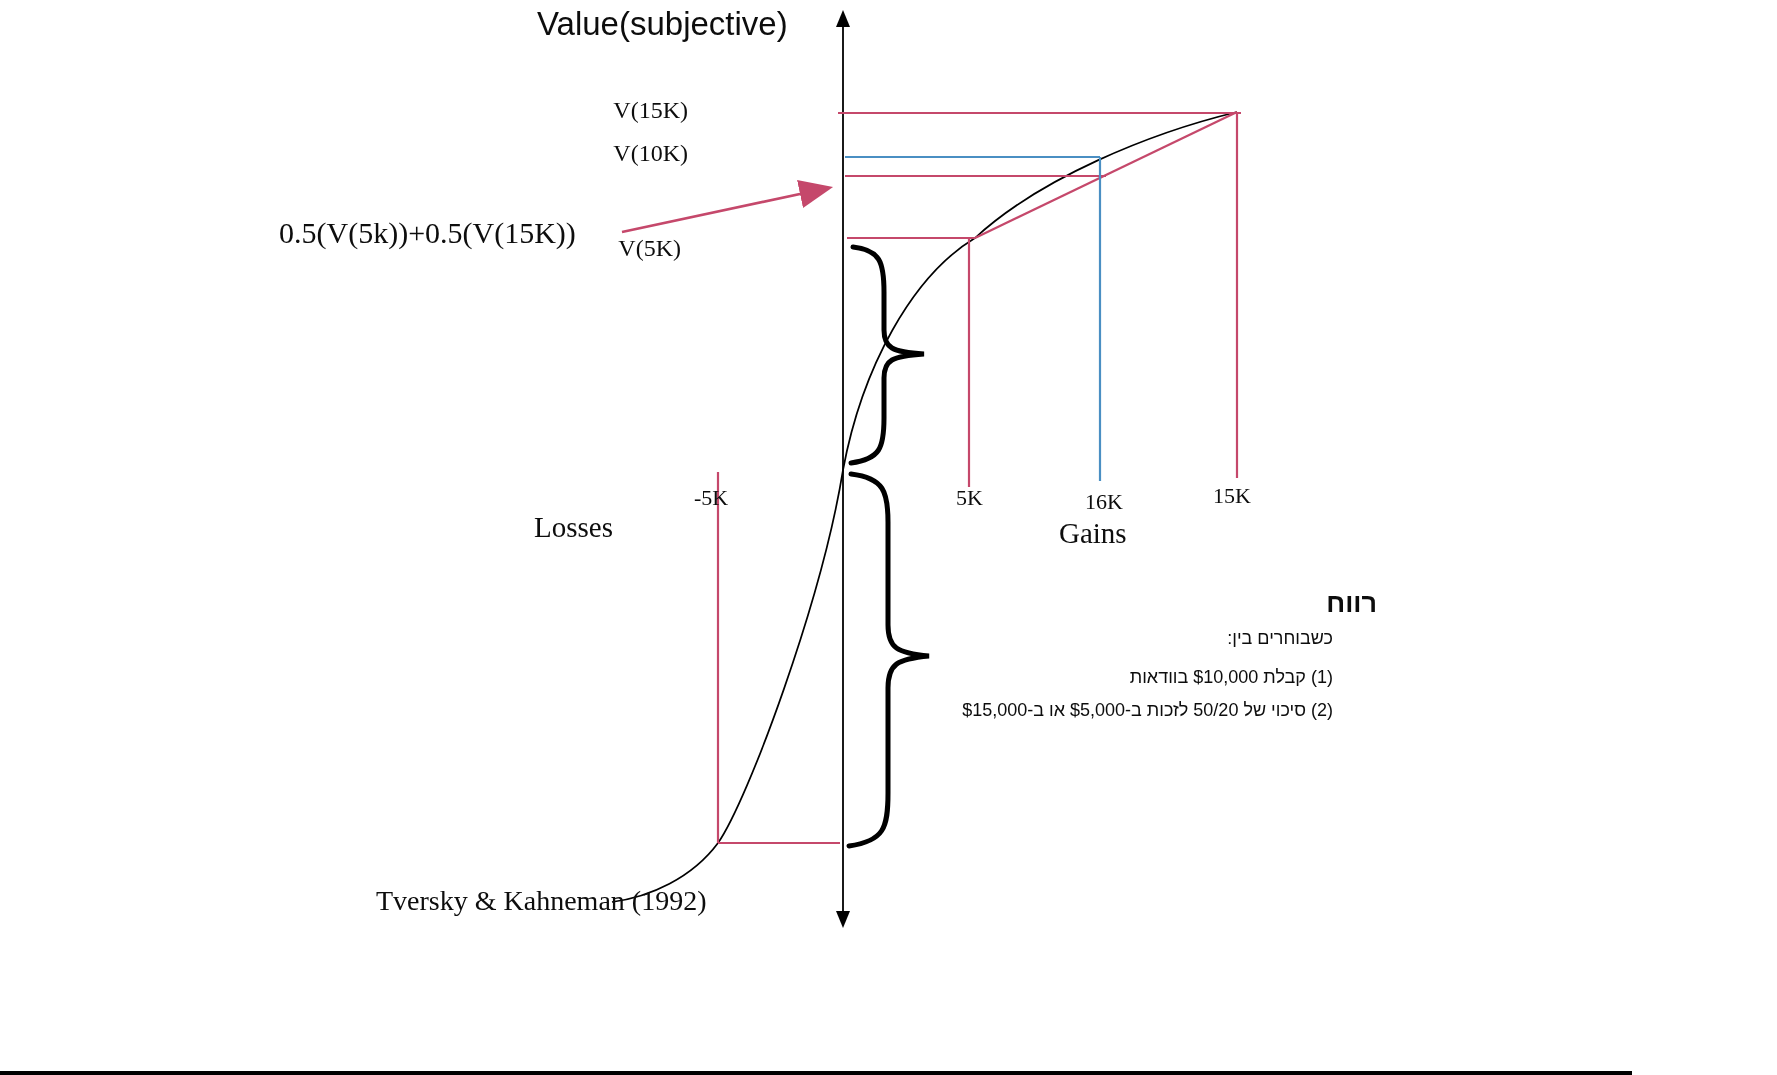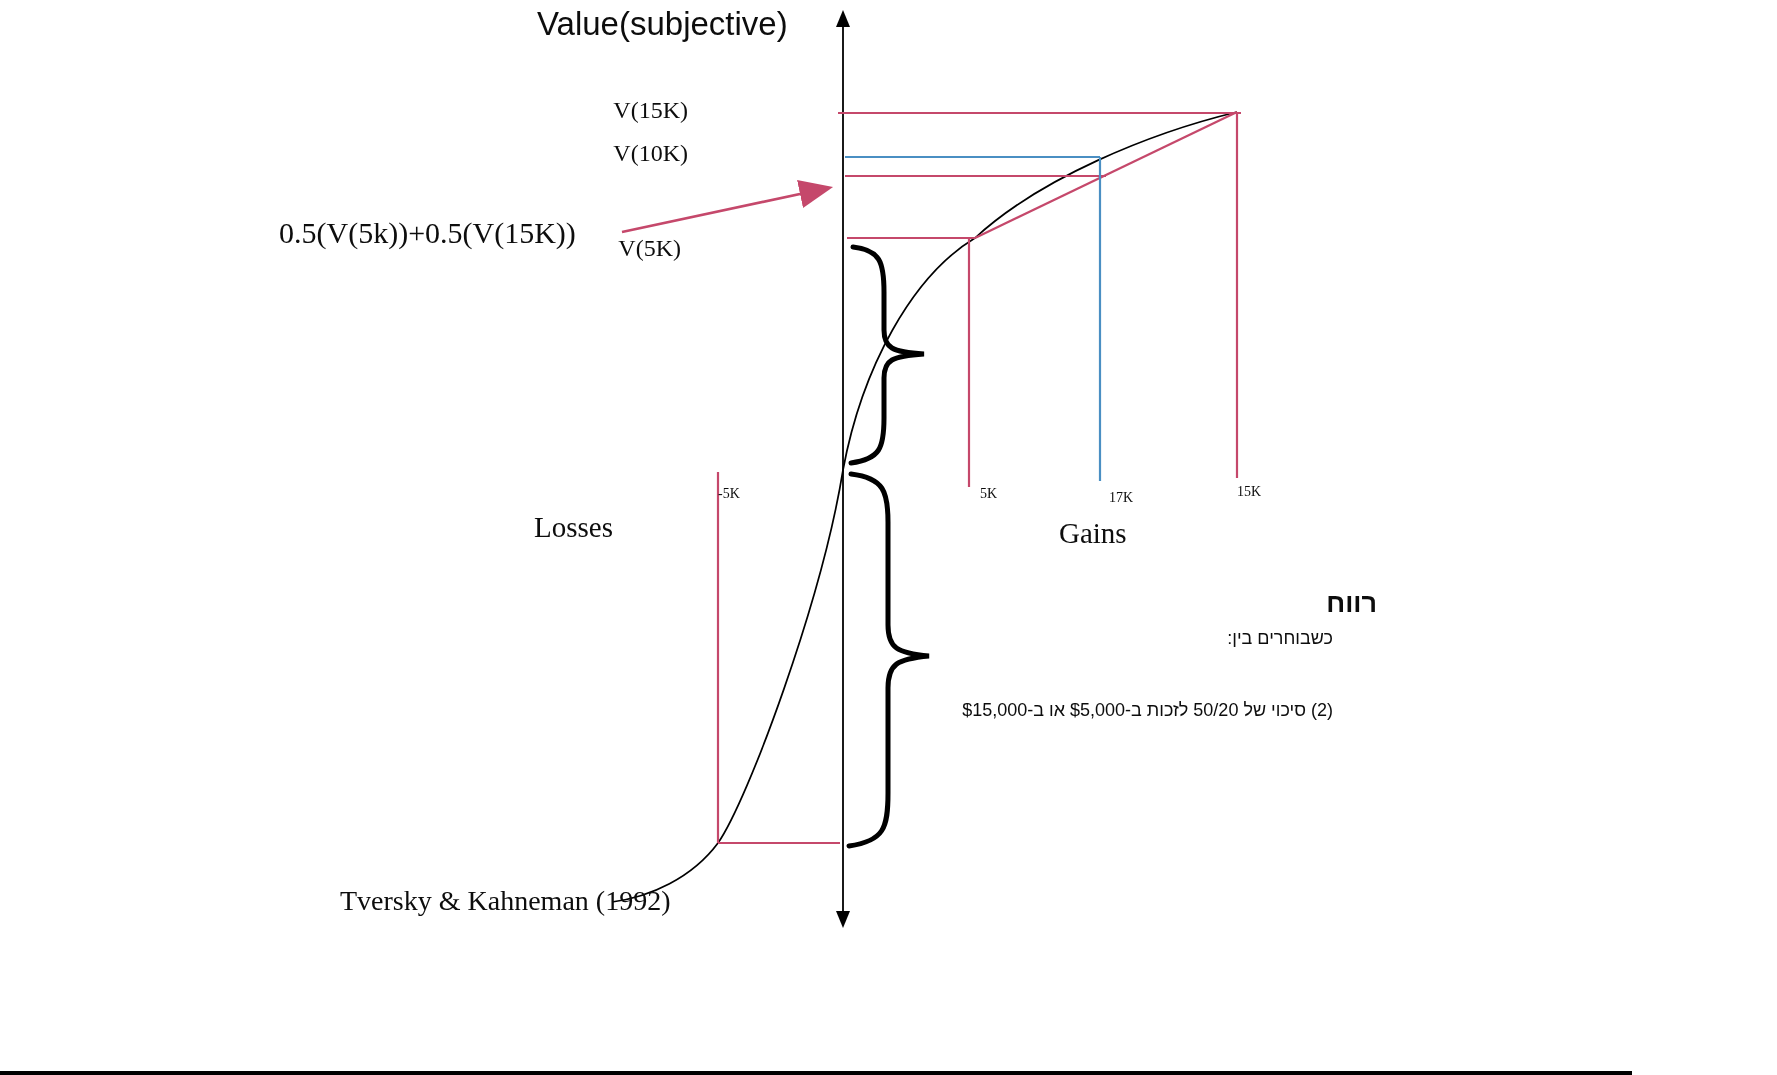--- a/index.html
+++ b/index.html
@@ -17,23 +17,23 @@
   .ink-fill{fill:var(--ink,#000);stroke:none;}
   .pink{stroke:var(--pink,#c5486b);fill:none;}
   .blue{stroke:var(--blue,#4a8fc3);fill:none;}
   #arrowPink path{fill:var(--pink,#c5486b);}
   .lbl{position:absolute;white-space:nowrap;color:#0d0d0d;line-height:1.1;}
   .sans{font-family:"Liberation Sans", sans-serif;}
   .serif{font-family:"Liberation Serif", serif;}
   .title{font-size:33px;}
   .vlabel{font-size:24px;text-align:right;}
   .formula{font-size:30px;text-align:right;}
-  .tick{font-size:14px;margin-left:24px;}
+  .tick{font-size:22px;}
   .sideword{font-size:29px;}
-  .citation{font-size:28px;}
+  .citation{font-size:28px;margin-left:36px;}
   .heb{font-family:"Liberation Sans", sans-serif;direction:rtl;text-align:right;font-size:18px;}
   .heb-heading{font-weight:bold;font-size:27px;}
 </style>
 </head>
 <body>
 
 <div class="canvas">
 
   <svg class="plot" width="1777" height="1075" viewBox="0 0 1777 1075">
     <defs>
@@ -70,25 +70,26 @@
   <div class="lbl sans title" style="left:537px;top:6px">Value(subjective)</div>
 
   <div class="lbl serif vlabel" style="right:944px;top:97px">V(15K)</div>
   <div class="lbl serif vlabel" style="right:944px;top:140px">V(10K)</div>
   <div class="lbl serif vlabel" style="right:951px;top:235px">V(5K)</div>
 
   <div class="lbl serif formula" style="left:279px;top:216px">0.5(V(5k))+0.5(V(15K))</div>
 
   <div class="lbl serif tick" style="left:694px;top:486px">-5K</div>
   <div class="lbl serif tick" style="left:956px;top:486px">5K</div>
-  <div class="lbl serif tick" style="left:1085px;top:490px">17K</div>
+  <div class="lbl serif tick" style="left:1085px;top:490px">16K</div>
   <div class="lbl serif tick" style="left:1213px;top:484px">15K</div>
 
   <div class="lbl serif sideword" style="left:534px;top:512px">Losses</div>
   <div class="lbl serif sideword" style="left:1059px;top:518px">Gains</div>
 
   <div class="lbl heb heb-heading" style="right:255px;top:589px">רווח</div>
   <div class="lbl heb" style="right:299px;top:629px">כשבוחרים בין:</div>
+  <div class="lbl heb" style="right:299px;top:668px">(1) קבלת $10,000 בוודאות</div>
   <div class="lbl heb" style="right:299px;top:701px">(2) סיכוי של 50/20 לזכות ב-$5,000 או ב-$15,000</div>
 
   <div class="lbl serif citation" style="left:340px;top:886px">Tversky &amp; Kahneman (1992)</div>
 
 </div>
 
 </body></html>

